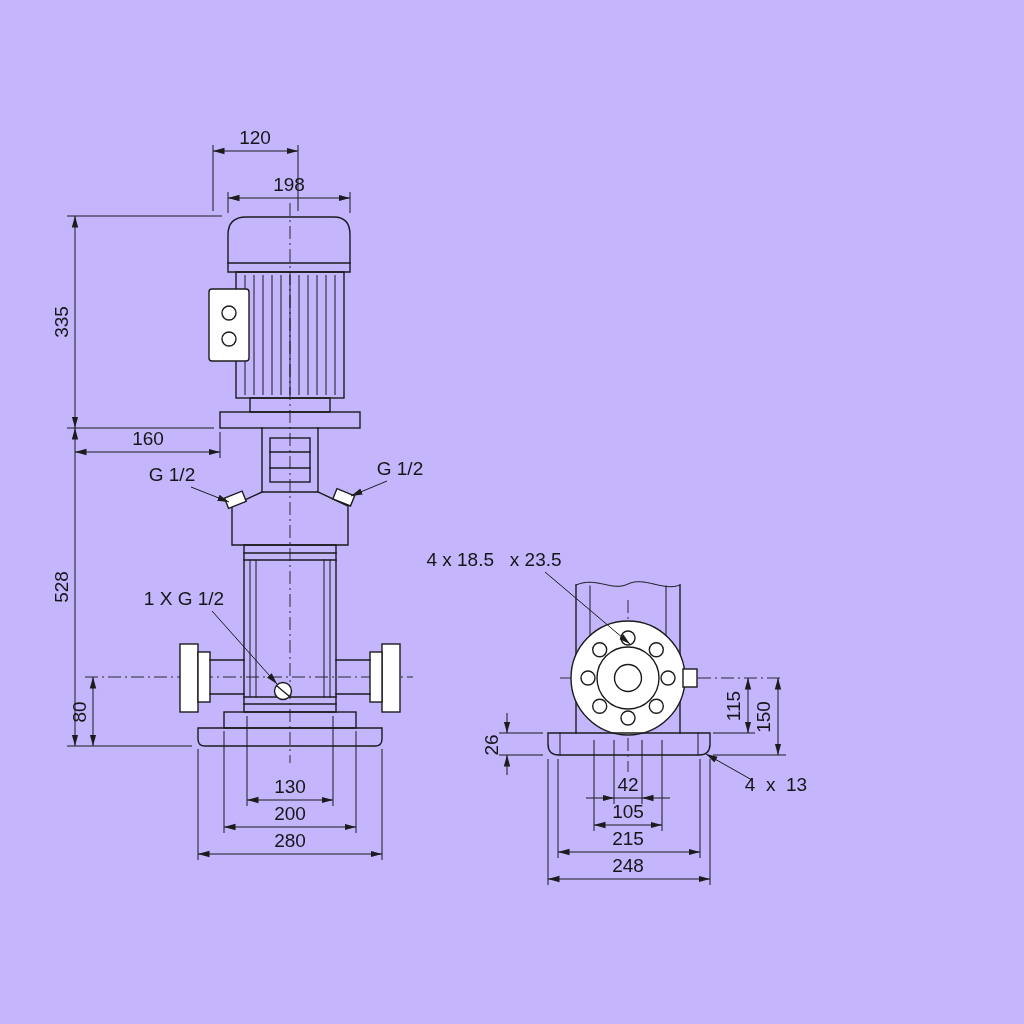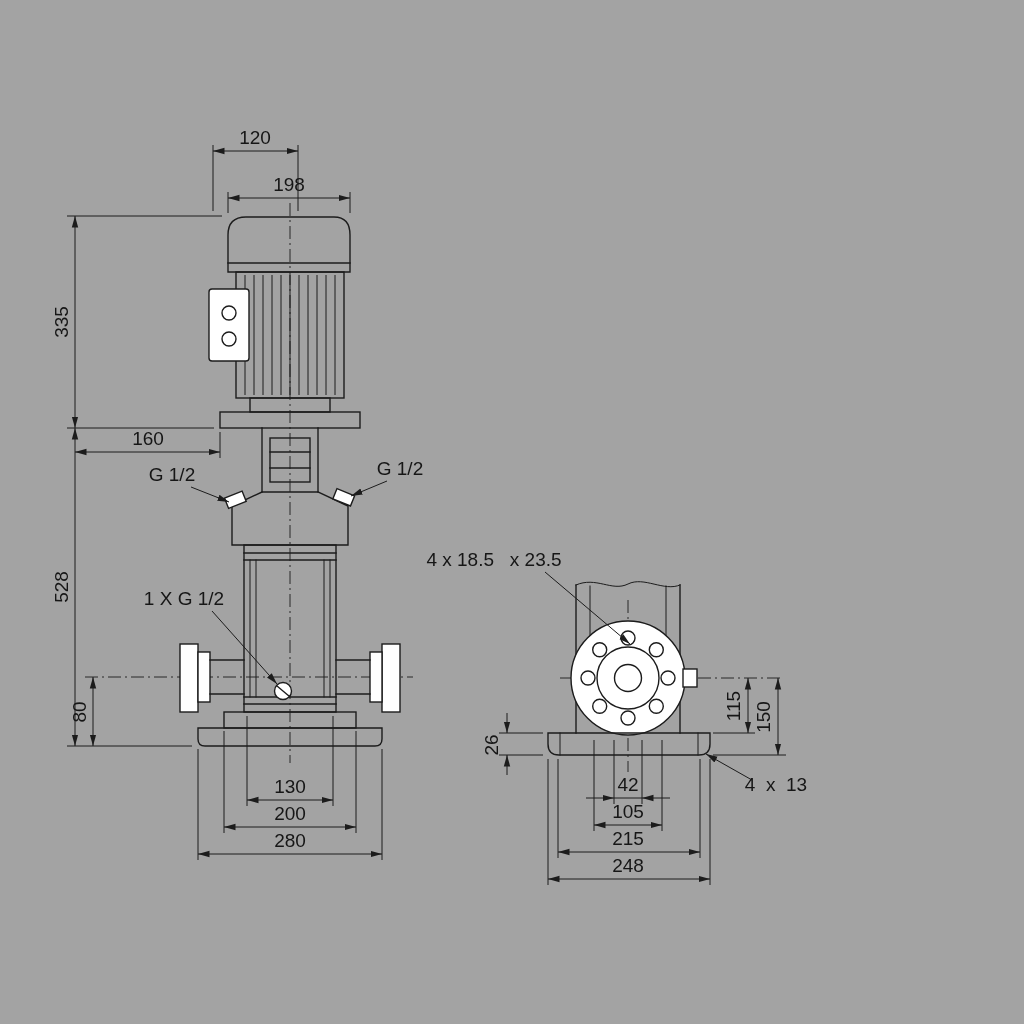--- a/index.html
+++ b/index.html
@@ -1,16 +1,16 @@
 <!DOCTYPE html>
 <html><head>
 <meta charset="utf-8">
 <style>
   html,body{margin:0;padding:0;background:#ffffff;}
-  .canvas{position:relative;width:1024px;height:1024px;background:#a3a3a3;overflow:hidden;}
+  .canvas{position:relative;width:1024px;height:1024px;background:#c4b5fd;overflow:hidden;}
   svg{position:absolute;inset:0;}
   text{font-family:"Liberation Sans","DejaVu Sans",sans-serif;font-size:19px;fill:#161616;}
   .ol{stroke:#1c1c1c;stroke-width:1.4;fill:none;stroke-linecap:square;}
   .thin{stroke:#1c1c1c;stroke-width:1;fill:none;}
   .cl{stroke:#1c1c1c;stroke-width:0.9;fill:none;stroke-dasharray:13 4 2 4;}
   .wf{fill:#ffffff;}
 </style>
 </head>
 <body>
 

